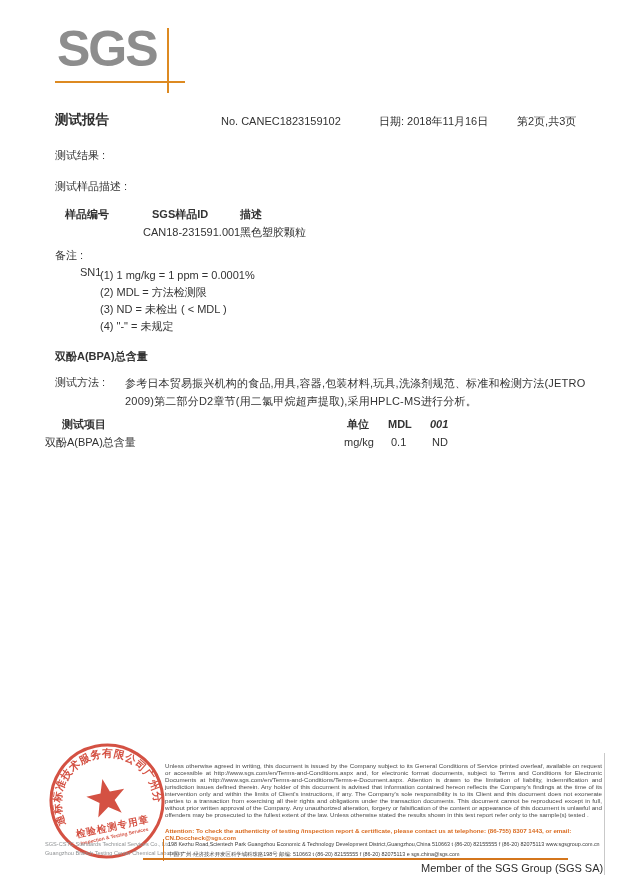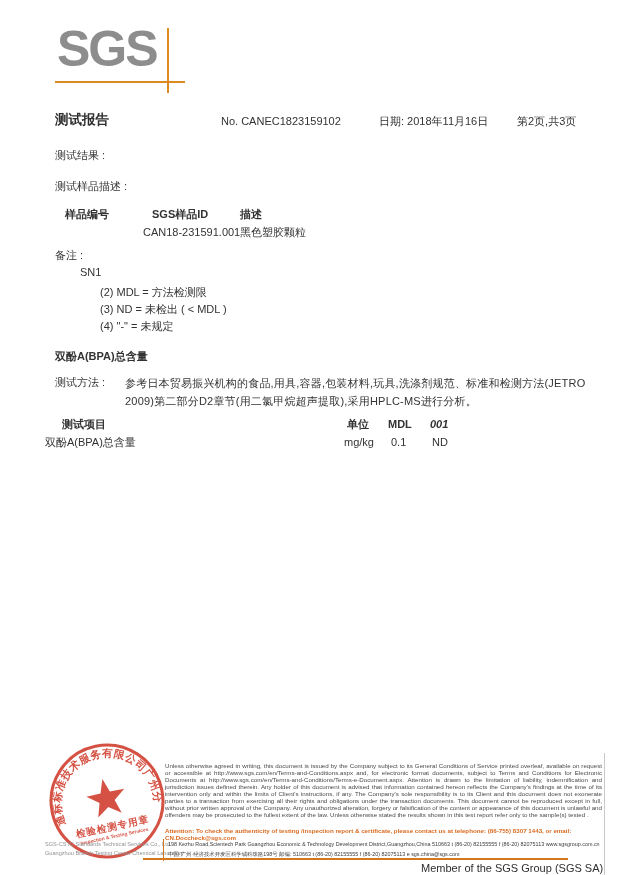--- a/index.html
+++ b/index.html
@@ -66,20 +66,21 @@
     <div class="abs t b" style="left:152px;top:207px;">SGS样品ID</div>
     <div class="abs t b" style="left:240px;top:207px;">描述</div>
     <div>
       <div class="abs t" style="left:80px;top:225px;margin-top:40px;">SN1</div>
       <div class="abs t" style="left:143px;top:225px;">CAN18-231591.001</div>
       <div class="abs t" style="left:240px;top:225px;">黑色塑胶颗粒</div>
     </div>
   </div>
 
   <div class="abs t" style="left:55px;top:248px;">备注 :</div>
+  <div class="abs t" style="left:100px;top:268px;">(1) 1 mg/kg = 1 ppm = 0.0001%</div>
   <div class="abs t" style="left:100px;top:285px;">(2) MDL = 方法检测限</div>
   <div class="abs t" style="left:100px;top:302px;">(3) ND = 未检出 ( &lt; MDL )</div>
   <div class="abs t" style="left:100px;top:319px;">(4) "-" = 未规定</div>
 
   <div class="abs t b u" style="left:55px;top:349px;">双酚A(BPA)总含量</div>
   <div class="abs t" style="left:55px;top:375px;">测试方法 :</div>
   <div class="abs t method" style="left:125px;top:375px;">参考日本贸易振兴机构的食品,用具,容器,包装材料,玩具,洗涤剂规范、标准和检测方法(JETRO 2009)第二部分D2章节(用二氯甲烷超声提取),采用HPLC-MS进行分析。</div>
 
   <div>
     <div class="abs t b u" style="left:62px;top:417px;">测试项目</div>

